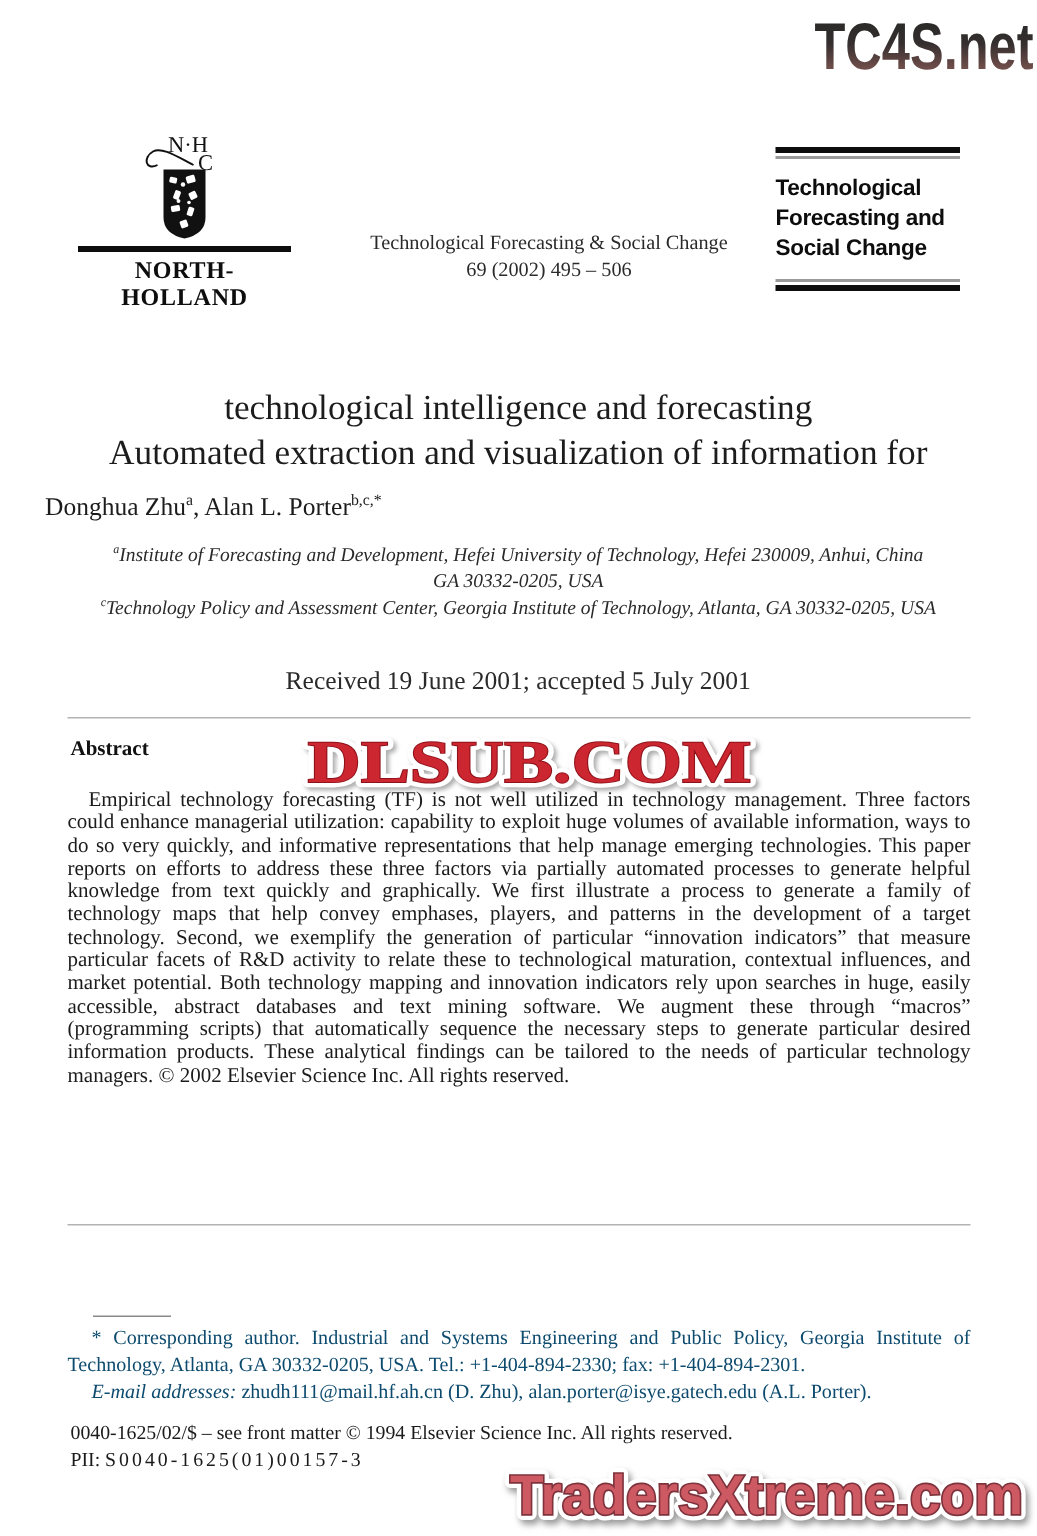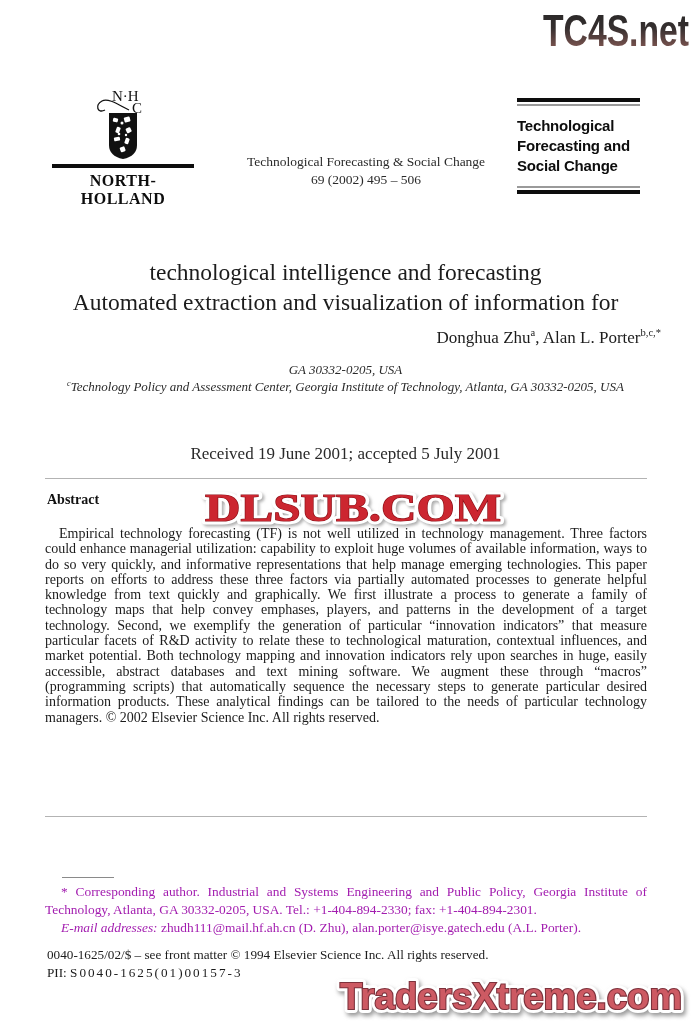--- a/index.html
+++ b/index.html
@@ -21,21 +21,21 @@
   
   .masthead{position:absolute;left:517px;top:98px;width:123px;}
   .mh-bar-thick{height:4px;background:#0d0d0d;}
   .mh-bar-thin{height:2px;background:#9a9a9a;margin-top:2px;}
   .mh-bar-thin-b{height:2px;background:#9a9a9a;margin-bottom:2px;}
   .mh-text{padding:10px 0 10px 0;font-family:"Liberation Sans", sans-serif;
     font-weight:bold;font-size:15px;line-height:20px;color:#0d0d0d;letter-spacing:-.2px;}
   
   .title{position:absolute;left:30px;top:257px;width:631px;margin:0;text-align:center;
     font-size:23.5px;line-height:30px;font-weight:normal;color:#1c1c1c;}
-  .authors{position:absolute;left:30px;top:328px;width:631px;text-align:right;
+  .authors{position:absolute;left:30px;top:328px;width:631px;text-align:left;
     font-size:17px;color:#1c1c1c;}
   sup{font-size:.62em;line-height:0;}
   .affils{position:absolute;left:30px;top:361px;width:631px;text-align:center;
     font-style:italic;font-size:13px;line-height:17.3px;color:#2a2a2a;}
   .received{position:absolute;left:30px;top:444px;width:631px;text-align:center;
     font-size:17px;color:#2a2a2a;}
   
   .rule{position:absolute;left:45px;width:602px;height:1px;background:#b3b3b3;}
   .rule-top{top:478px;}
   .rule-bottom{top:816px;}
@@ -45,21 +45,21 @@
     font-size:14px;color:#111;}
   .wm-mid{position:absolute;left:198px;top:481px;
     filter:drop-shadow(2px 2px 1.5px rgba(110,110,110,.55));}
   .abstract-text{position:absolute;left:45px;top:526px;width:602px;margin:0;
     font-size:14px;line-height:15.3px;text-align:justify;text-indent:14px;color:#1b1b1b;}
   .keywords{position:absolute;left:45px;top:766px;width:602px;margin:0;
     font-size:13.4px;line-height:19px;text-align:justify;color:#1b1b1b;}
   .kw-label{font-style:italic;}
   
   .footnotes{position:absolute;left:45px;top:883px;width:602px;
-    font-size:13.4px;line-height:18px;text-align:justify;color:#a21caf;}
+    font-size:13.4px;line-height:18px;text-align:justify;color:#0c4a6e;}
   .footnotes p{margin:0;text-indent:16px;}
   .em-label{font-style:italic;}
   
   .imprint1{position:absolute;left:47px;top:947px;font-size:13.2px;color:#1b1b1b;}
   .imprint2{position:absolute;left:47px;top:965px;font-size:13.2px;color:#1b1b1b;}
   .pii-code{letter-spacing:2px;}
   
   .wm-bottom{position:absolute;left:332px;top:974px;
     filter:drop-shadow(2px 3px 2px rgba(100,100,100,.65));}
 </style>
@@ -120,20 +120,21 @@
   </div>
 
   <h1 class="title">
     <div>technological intelligence and forecasting</div>
     <div>Automated extraction and visualization of information for</div>
   </h1>
 
   <div class="authors"><span>Donghua Zhu</span><sup>a</sup><span>, </span><span>Alan L. Porter</span><sup>b,c,*</sup></div>
 
   <div class="affils">
+    <div><sup>a</sup><span>Institute of Forecasting and Development, Hefei University of Technology, Hefei 230009, Anhui, China</span></div>
     <div>GA 30332-0205, USA</div>
     <div><sup>c</sup><span>Technology Policy and Assessment Center, Georgia Institute of Technology, Atlanta, GA 30332-0205, USA</span></div>
   </div>
 
   <div class="received">Received 19 June 2001; accepted 5 July 2001</div>
 
   <div class="rule rule-top"></div>
 
   <div class="abstract-heading">Abstract</div>
 

